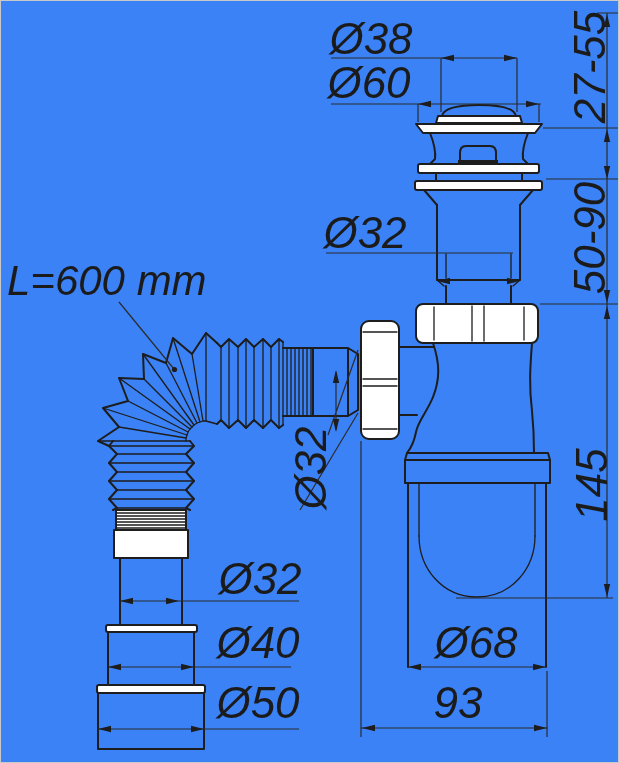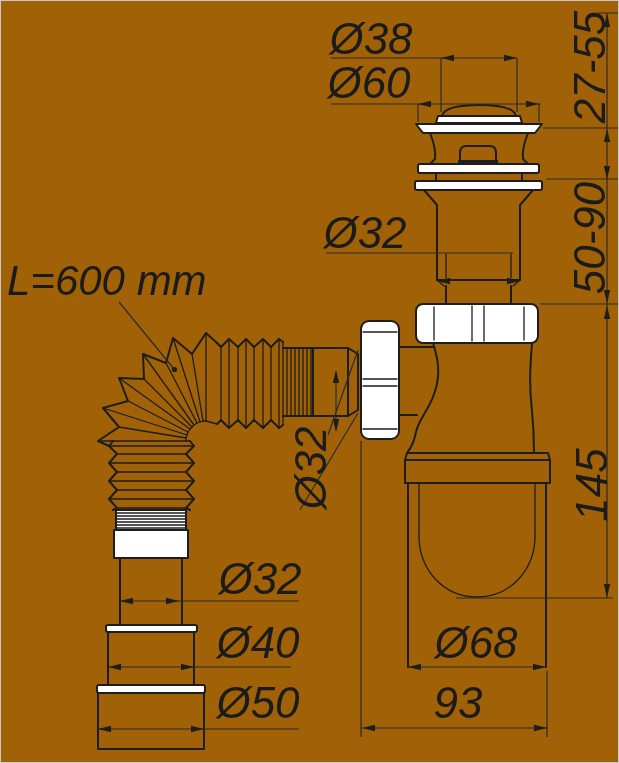--- a/index.html
+++ b/index.html
@@ -1,19 +1,19 @@
 <!DOCTYPE html>
 <html><head>
 <meta charset="utf-8">
 <style>
   html,body{margin:0;padding:0;background:#fff;}
   .sheet{
     position:relative;
     width:619px;height:763px;
-    background:#a16207;
+    background:#3b82f6;
     border:1px solid #c9c9c9;
     box-sizing:border-box;
     overflow:hidden;
     font-family:"Liberation Sans", sans-serif;
   }
   svg{position:absolute;left:0;top:0;}
   .ln{stroke:#1d1d1d;fill:none;stroke-width:2;stroke-linecap:round;stroke-linejoin:round;}
   .lnf{stroke:#1d1d1d;fill:#ffffff;stroke-width:2;stroke-linejoin:round;}
   .ln-thin{stroke:#1d1d1d;fill:none;stroke-width:1.3;stroke-linecap:round;stroke-linejoin:round;}
   .thick{stroke:#1d1d1d;stroke-width:4;fill:none;}

